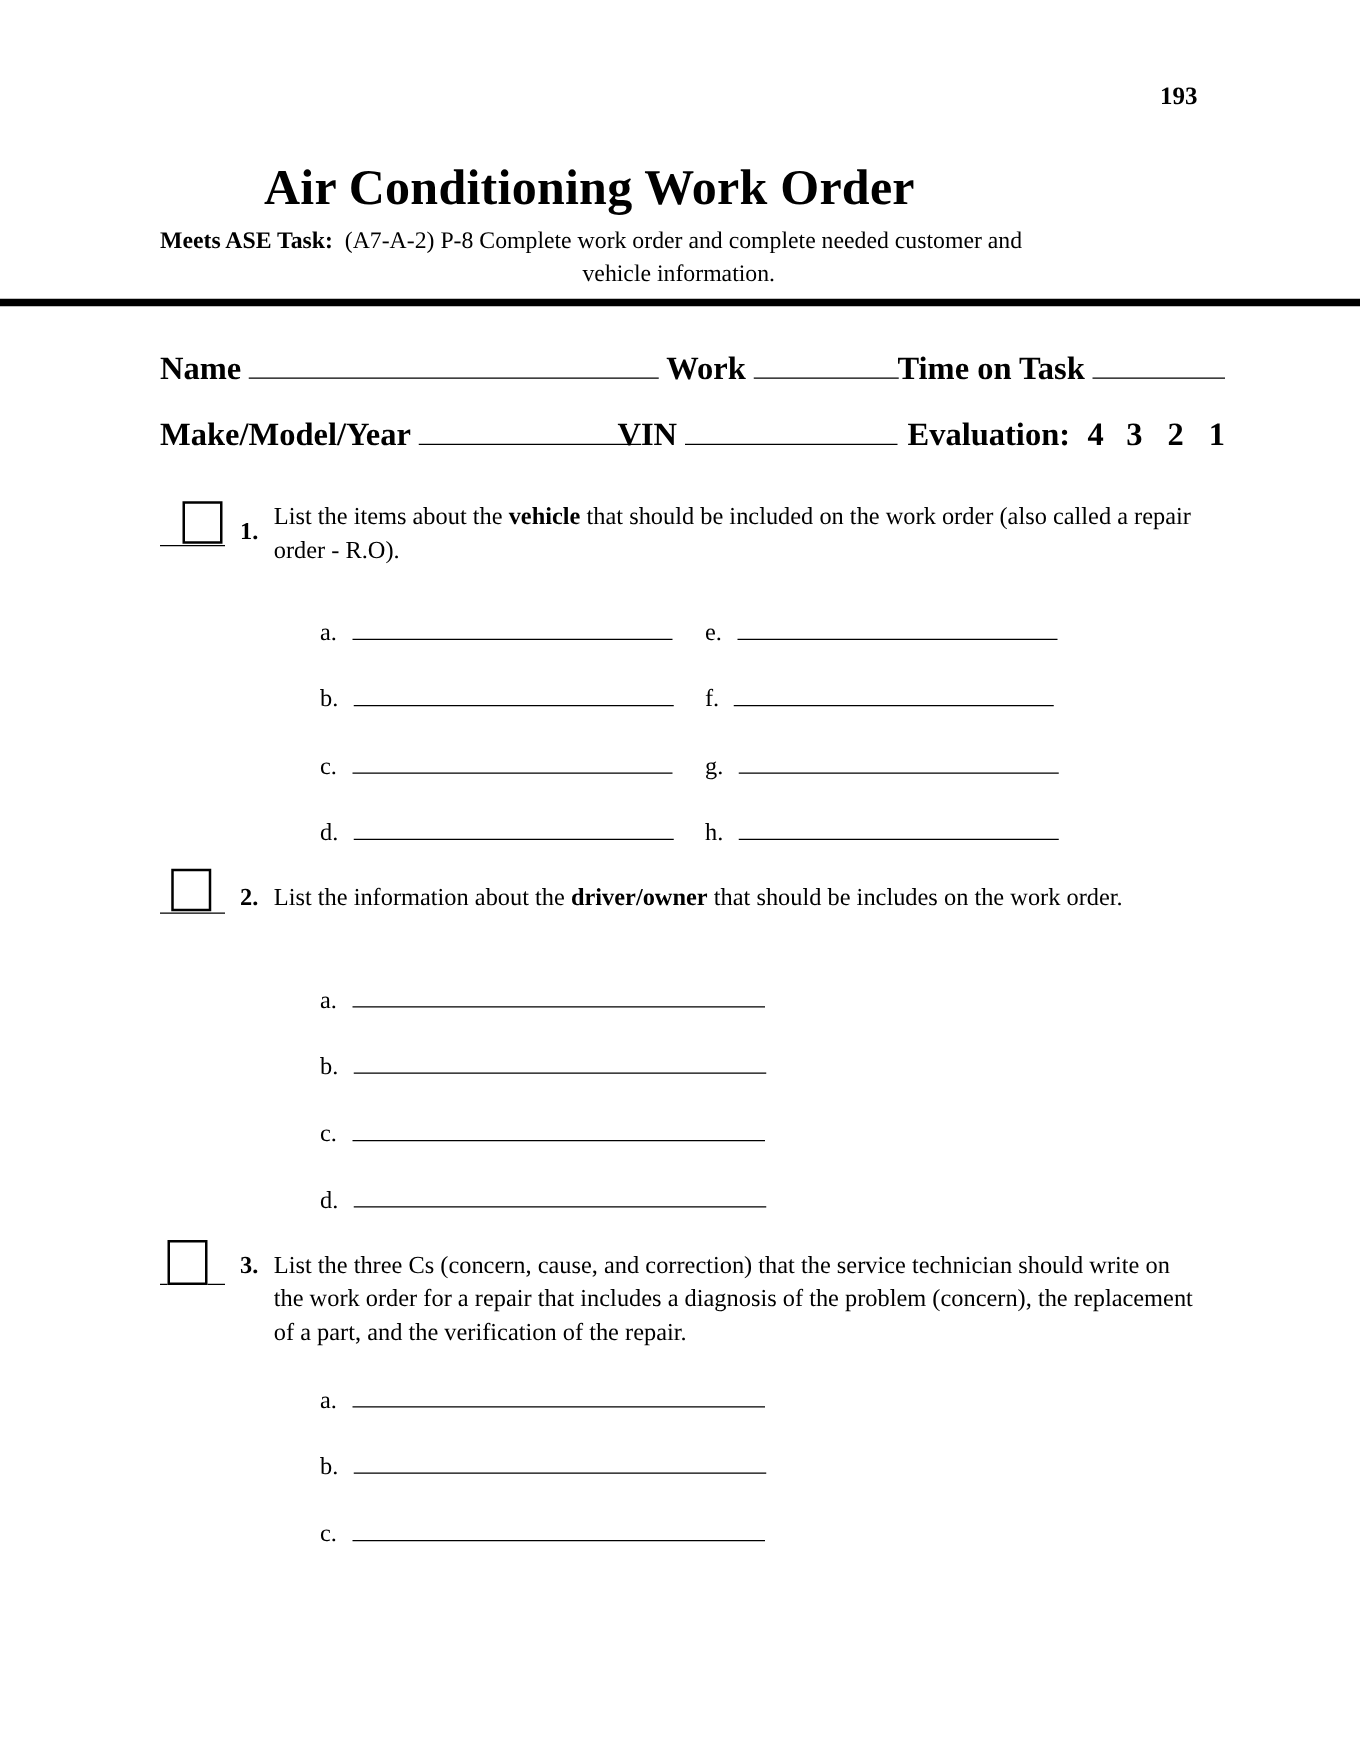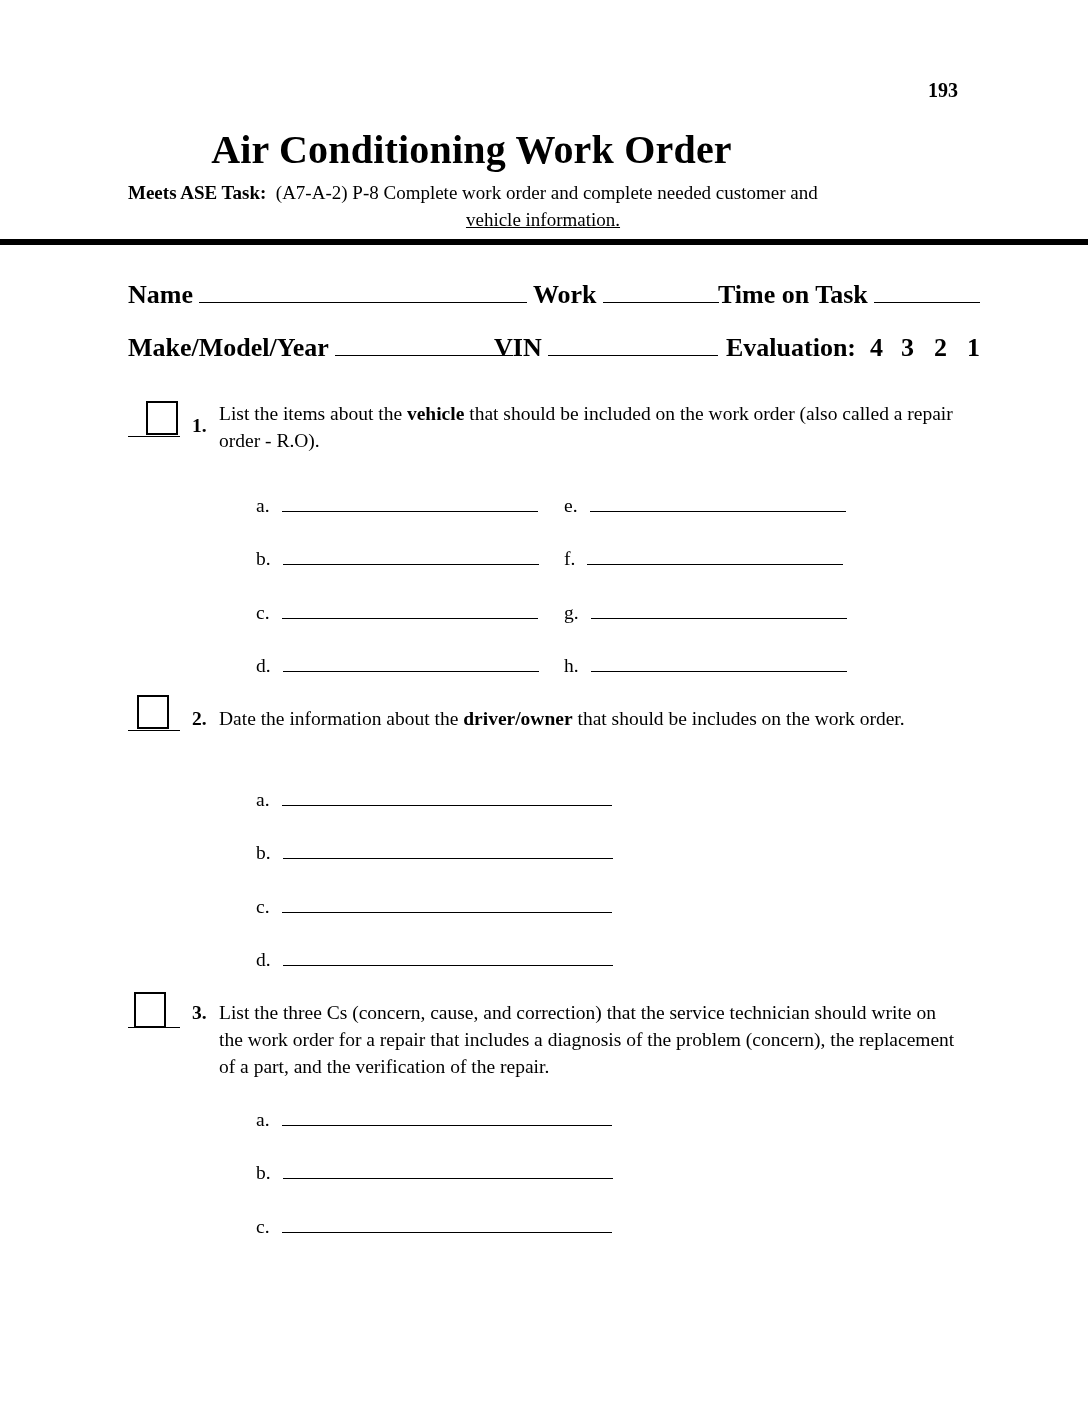--- a/index.html
+++ b/index.html
@@ -1,22 +1,22 @@
 <!DOCTYPE html>
 <html><head>
 <meta charset="utf-8">
 <style>
   html, body { margin:0; padding:0; background:#fff; }
   body { width:1088px; height:1408px; position:relative; overflow:hidden;
          font-family:"Liberation Serif", "DejaVu Serif", serif; color:#000; }
   .abs { position:absolute; }
-  .page-num { left:928px; top:66px; font-size:20px; font-weight:bold;margin-top:13px; }
+  .page-num { left:928px; top:66px; font-size:20px; font-weight:bold; }
   .title { left:0; width:943px; top:126px; text-align:center; font-size:40px; font-weight:bold; letter-spacing:0.2px; }
   .ase { left:128px; top:179px; width:830px; font-size:19px; line-height:27px; }
-  .ase .line2 { display:block; text-align:center; padding-left:0;text-decoration:underline; }
+  .ase .line2 { display:block; text-align:center; padding-left:0; }
   .rule { left:0; top:239px; width:1088px; height:6px; background:#000; }
   .field-row { font-size:26px; font-weight:bold; white-space:nowrap; }
   .blank { display:inline-block; border-bottom:1.5px solid #000; height:18px; vertical-align:baseline; margin-left:6px; }
   .eval-num { display:inline-block; margin-left:14px; }
   .q { font-size:19.5px; line-height:27px; }
   .q .num { font-weight:bold; position:absolute; left:192px; }
   .q .text { position:absolute; left:219px; width:745px; }
   .checkbox-wrap { position:absolute; width:52px; height:36px; }
   .checkbox-wrap .uline { position:absolute; left:0; bottom:0; width:52px; border-bottom:1.5px solid #000; }
   .checkbox-wrap .box { position:absolute; border:2px solid #000; background:#fff; }
@@ -73,21 +73,21 @@
 <div class="item" style="left:564px; top:546px;"><span>f.</span><span class="line" style="width:256px;"></span></div>
 <div class="item" style="left:564px; top:600px;"><span>g.</span><span class="line" style="width:256px;"></span></div>
 <div class="item" style="left:564px; top:653px;"><span>h.</span><span class="line" style="width:256px;"></span></div>
 
 <div class="checkbox-wrap" style="left:128px; top:695px;">
   <div class="uline"></div>
   <div class="box" style="left:9px; top:0; width:28px; height:30px;"></div>
 </div>
 <div class="q">
   <span class="num" style="top:705px;">2.</span>
-  <div class="text" style="top:705px; width:700px;"><span>Date the information about the </span><b>driver/owner</b><span> that should be includes on the work order.</span></div>
+  <div class="text" style="top:705px; width:700px;"><span>List the information about the </span><b>driver/owner</b><span> that should be includes on the work order.</span></div>
 </div>
 <div class="item" style="left:256px; top:787px;"><span>a.</span><span class="line" style="width:330px;"></span></div>
 <div class="item" style="left:256px; top:840px;"><span>b.</span><span class="line" style="width:330px;"></span></div>
 <div class="item" style="left:256px; top:894px;"><span>c.</span><span class="line" style="width:330px;"></span></div>
 <div class="item" style="left:256px; top:947px;"><span>d.</span><span class="line" style="width:330px;"></span></div>
 
 <div class="checkbox-wrap" style="left:128px; top:992px;">
   <div class="uline"></div>
   <div class="box" style="left:6px; top:0; width:28px; height:32px;"></div>
 </div>

